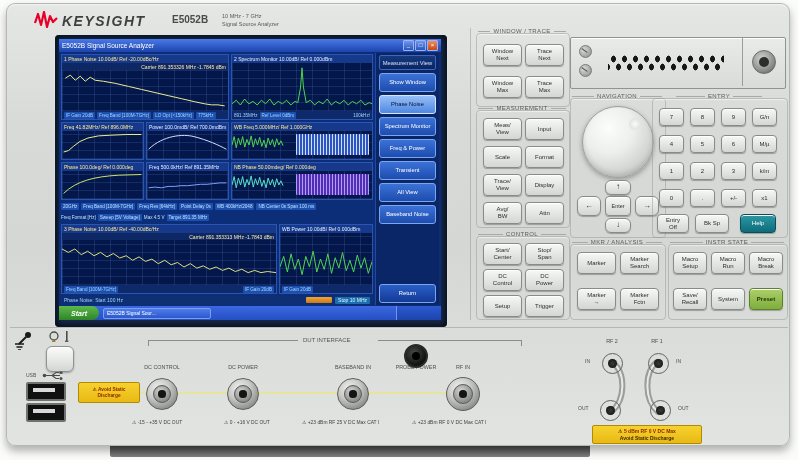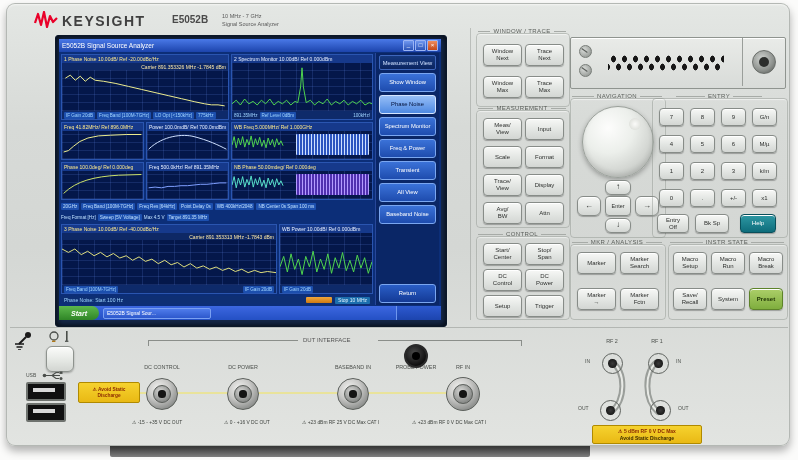--- a/index.html
+++ b/index.html
@@ -6,21 +6,21 @@
   .photo{position:relative;width:798px;height:460px;background:#fbfbfa;overflow:hidden;}
   .chassis{position:absolute;left:6px;top:3px;width:784px;height:443px;border-radius:9px;
     background:linear-gradient(180deg,#e4e7e4 0%,#d7dad7 28%,#d4d7d4 55%,#e2e4e1 100%);
     box-shadow:inset 0 0 0 1px #b4b8b4, inset 0 2px 2px #f4f5f3, 0 5px 9px rgba(0,0,0,.30);}
   .floor-shadow{position:absolute;left:110px;top:444px;width:480px;height:13px;background:linear-gradient(180deg,#1e1e1e,#6b6b6b);opacity:.85;border-radius:2px;}
   .seam-h{position:absolute;height:1px;background:rgba(130,136,130,.45);}
   .seam-v{position:absolute;width:1px;background:rgba(130,136,130,.40);}
 
   
   .brand{position:absolute;color:#3a3a3a;}
-  .brand-name{font-size:14px;font-weight:bold;letter-spacing:1.5px;color:#404040;}
+  .brand-name{font-size:14px;font-weight:bold;letter-spacing:1.5px;color:#404040;font-style:italic;}
   .model{font-size:10px;font-weight:bold;color:#4a4a4a;}
   .tiny-head{font-size:5.5px;color:#585858;line-height:1.25;}
 
   
   .key{position:absolute;display:flex;align-items:center;justify-content:center;text-align:center;
     white-space:pre-line;font-size:6px;line-height:1.12;color:#2d2f2d;
     background:linear-gradient(180deg,#f7f8f6,#e2e5e2 55%,#d3d6d3);
     border:1px solid #878c88;border-radius:4px;
     box-shadow:0 1px 1px rgba(0,0,0,.28), inset 0 1px 0 #ffffff;cursor:default;}
   .key.teal{background:linear-gradient(180deg,#2e98a4,#0e6d7b);color:#fff;border-color:#094f5b;}

